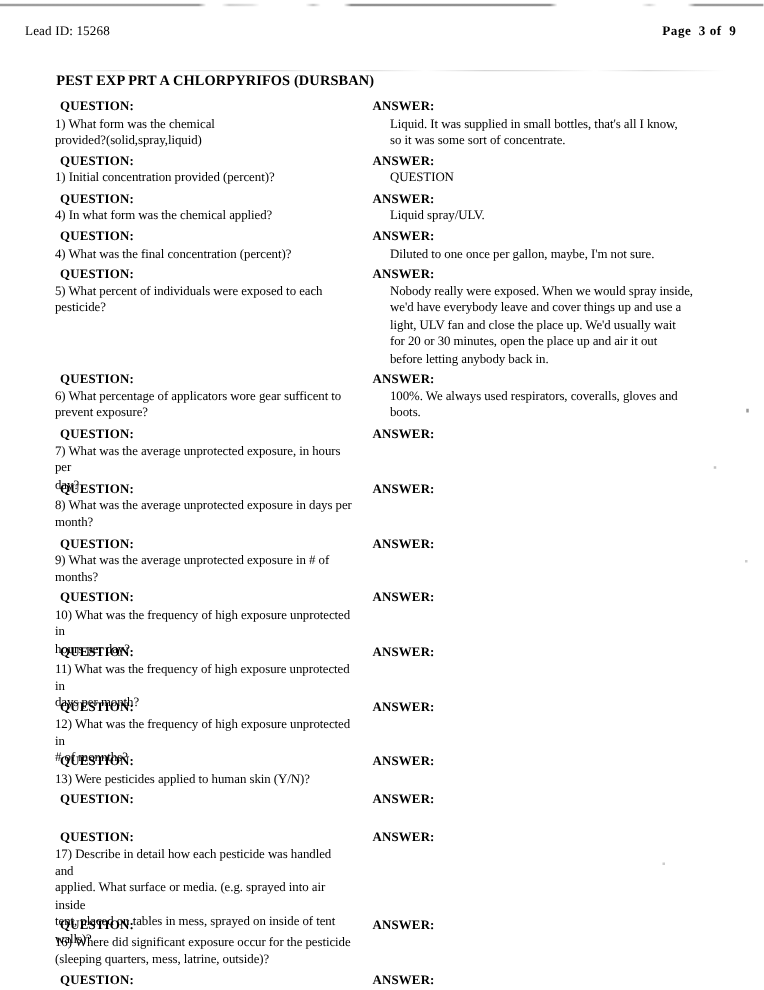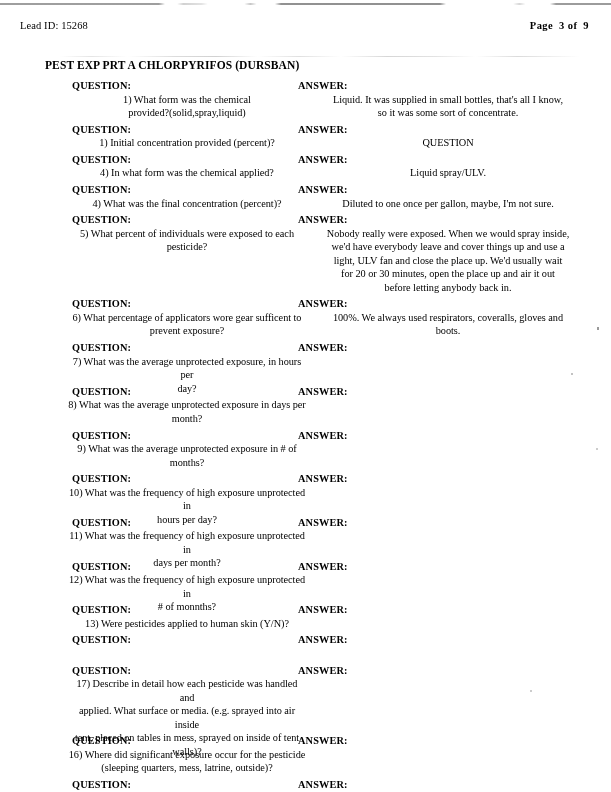--- a/index.html
+++ b/index.html
@@ -96,21 +96,21 @@
     top: 79px;
     width: 611px;
   }
   .qa-block {
     position: relative;
     display: block;
     width: 611px;
   }
   .qa-col-q {
     position: absolute;
-    left: 68px;
+    left: 44px;
     width: 238px;
   }
   .qa-col-a {
     position: absolute;
     left: 294px;
     width: 290px;
   }
   .lbl {
     display: block;
     font-size: 10.3px;
@@ -119,21 +119,20 @@
     letter-spacing: .15px;
     margin-left: 4px;
   }
   .txt {
     display: block;
     font-size: 10.3px;
     line-height: 13.5px;
     letter-spacing: -.05px;
     white-space: pre-line;
     margin-left: 0px;
-    text-align: center;
   }
   .qa-col-a .txt { margin-left: 18px; }
 
   
   .speck {
     position: absolute;
     background: #9a9a9a;
   }
 </style>
 </head>

